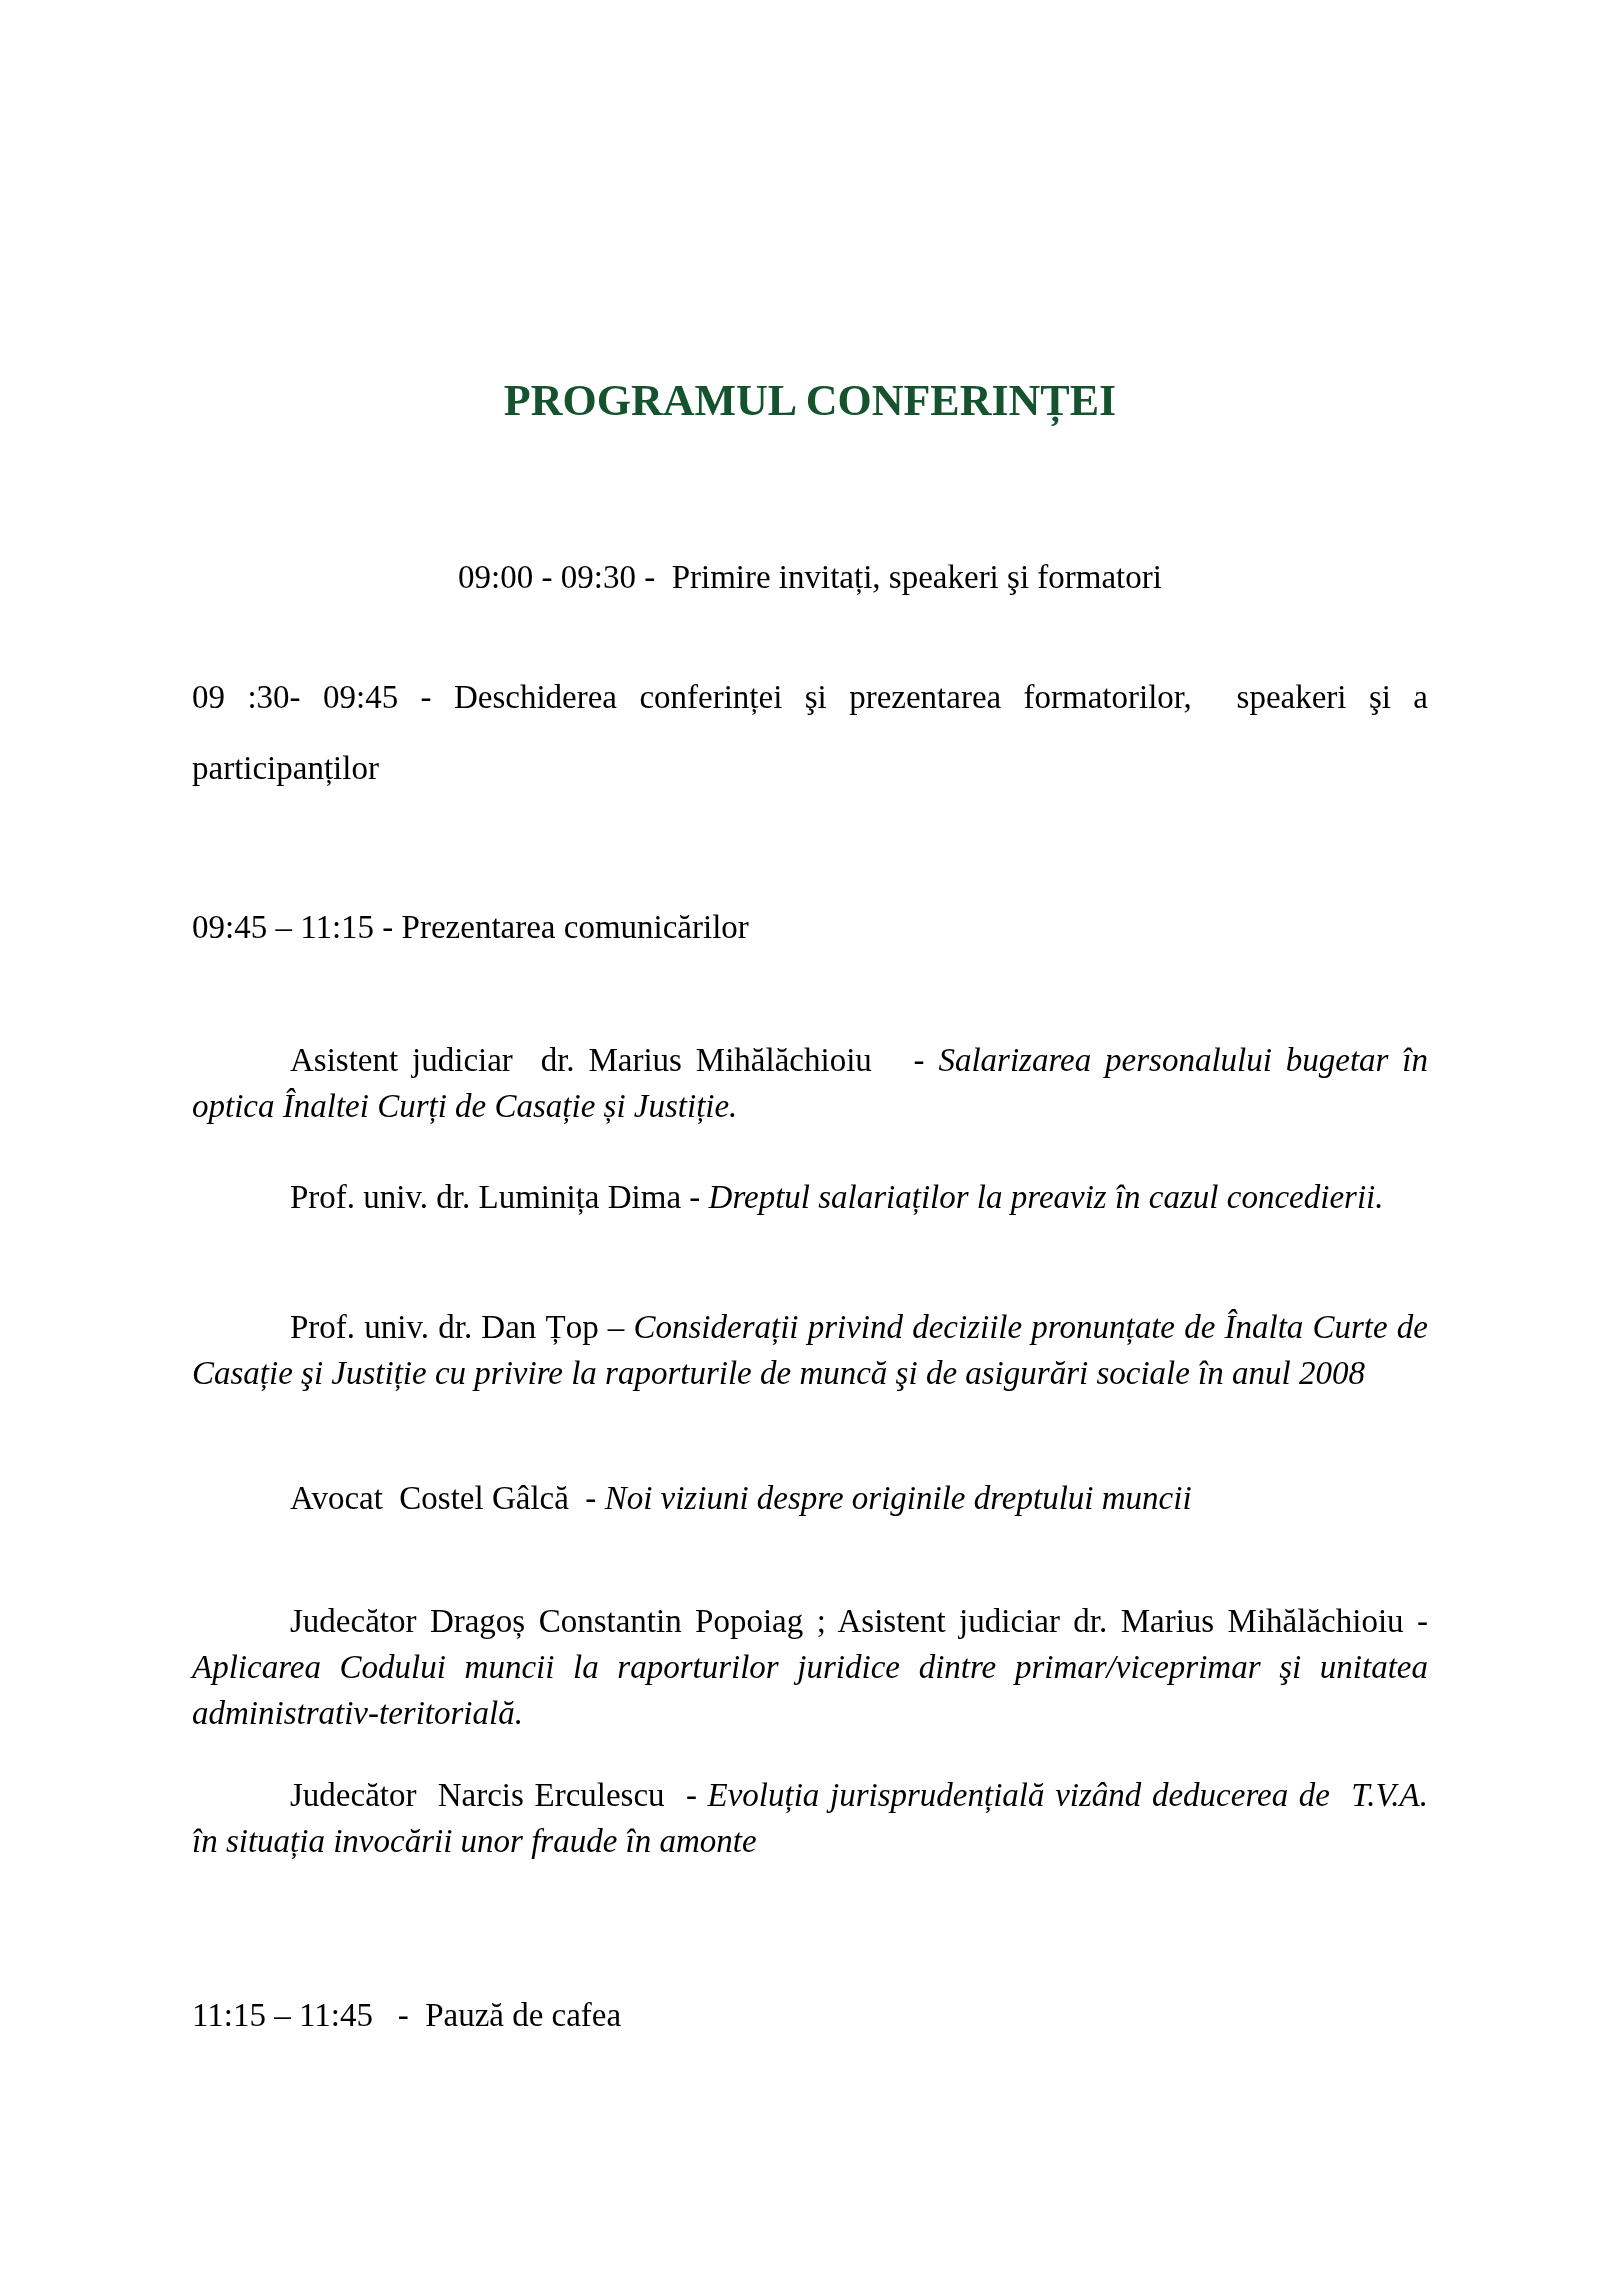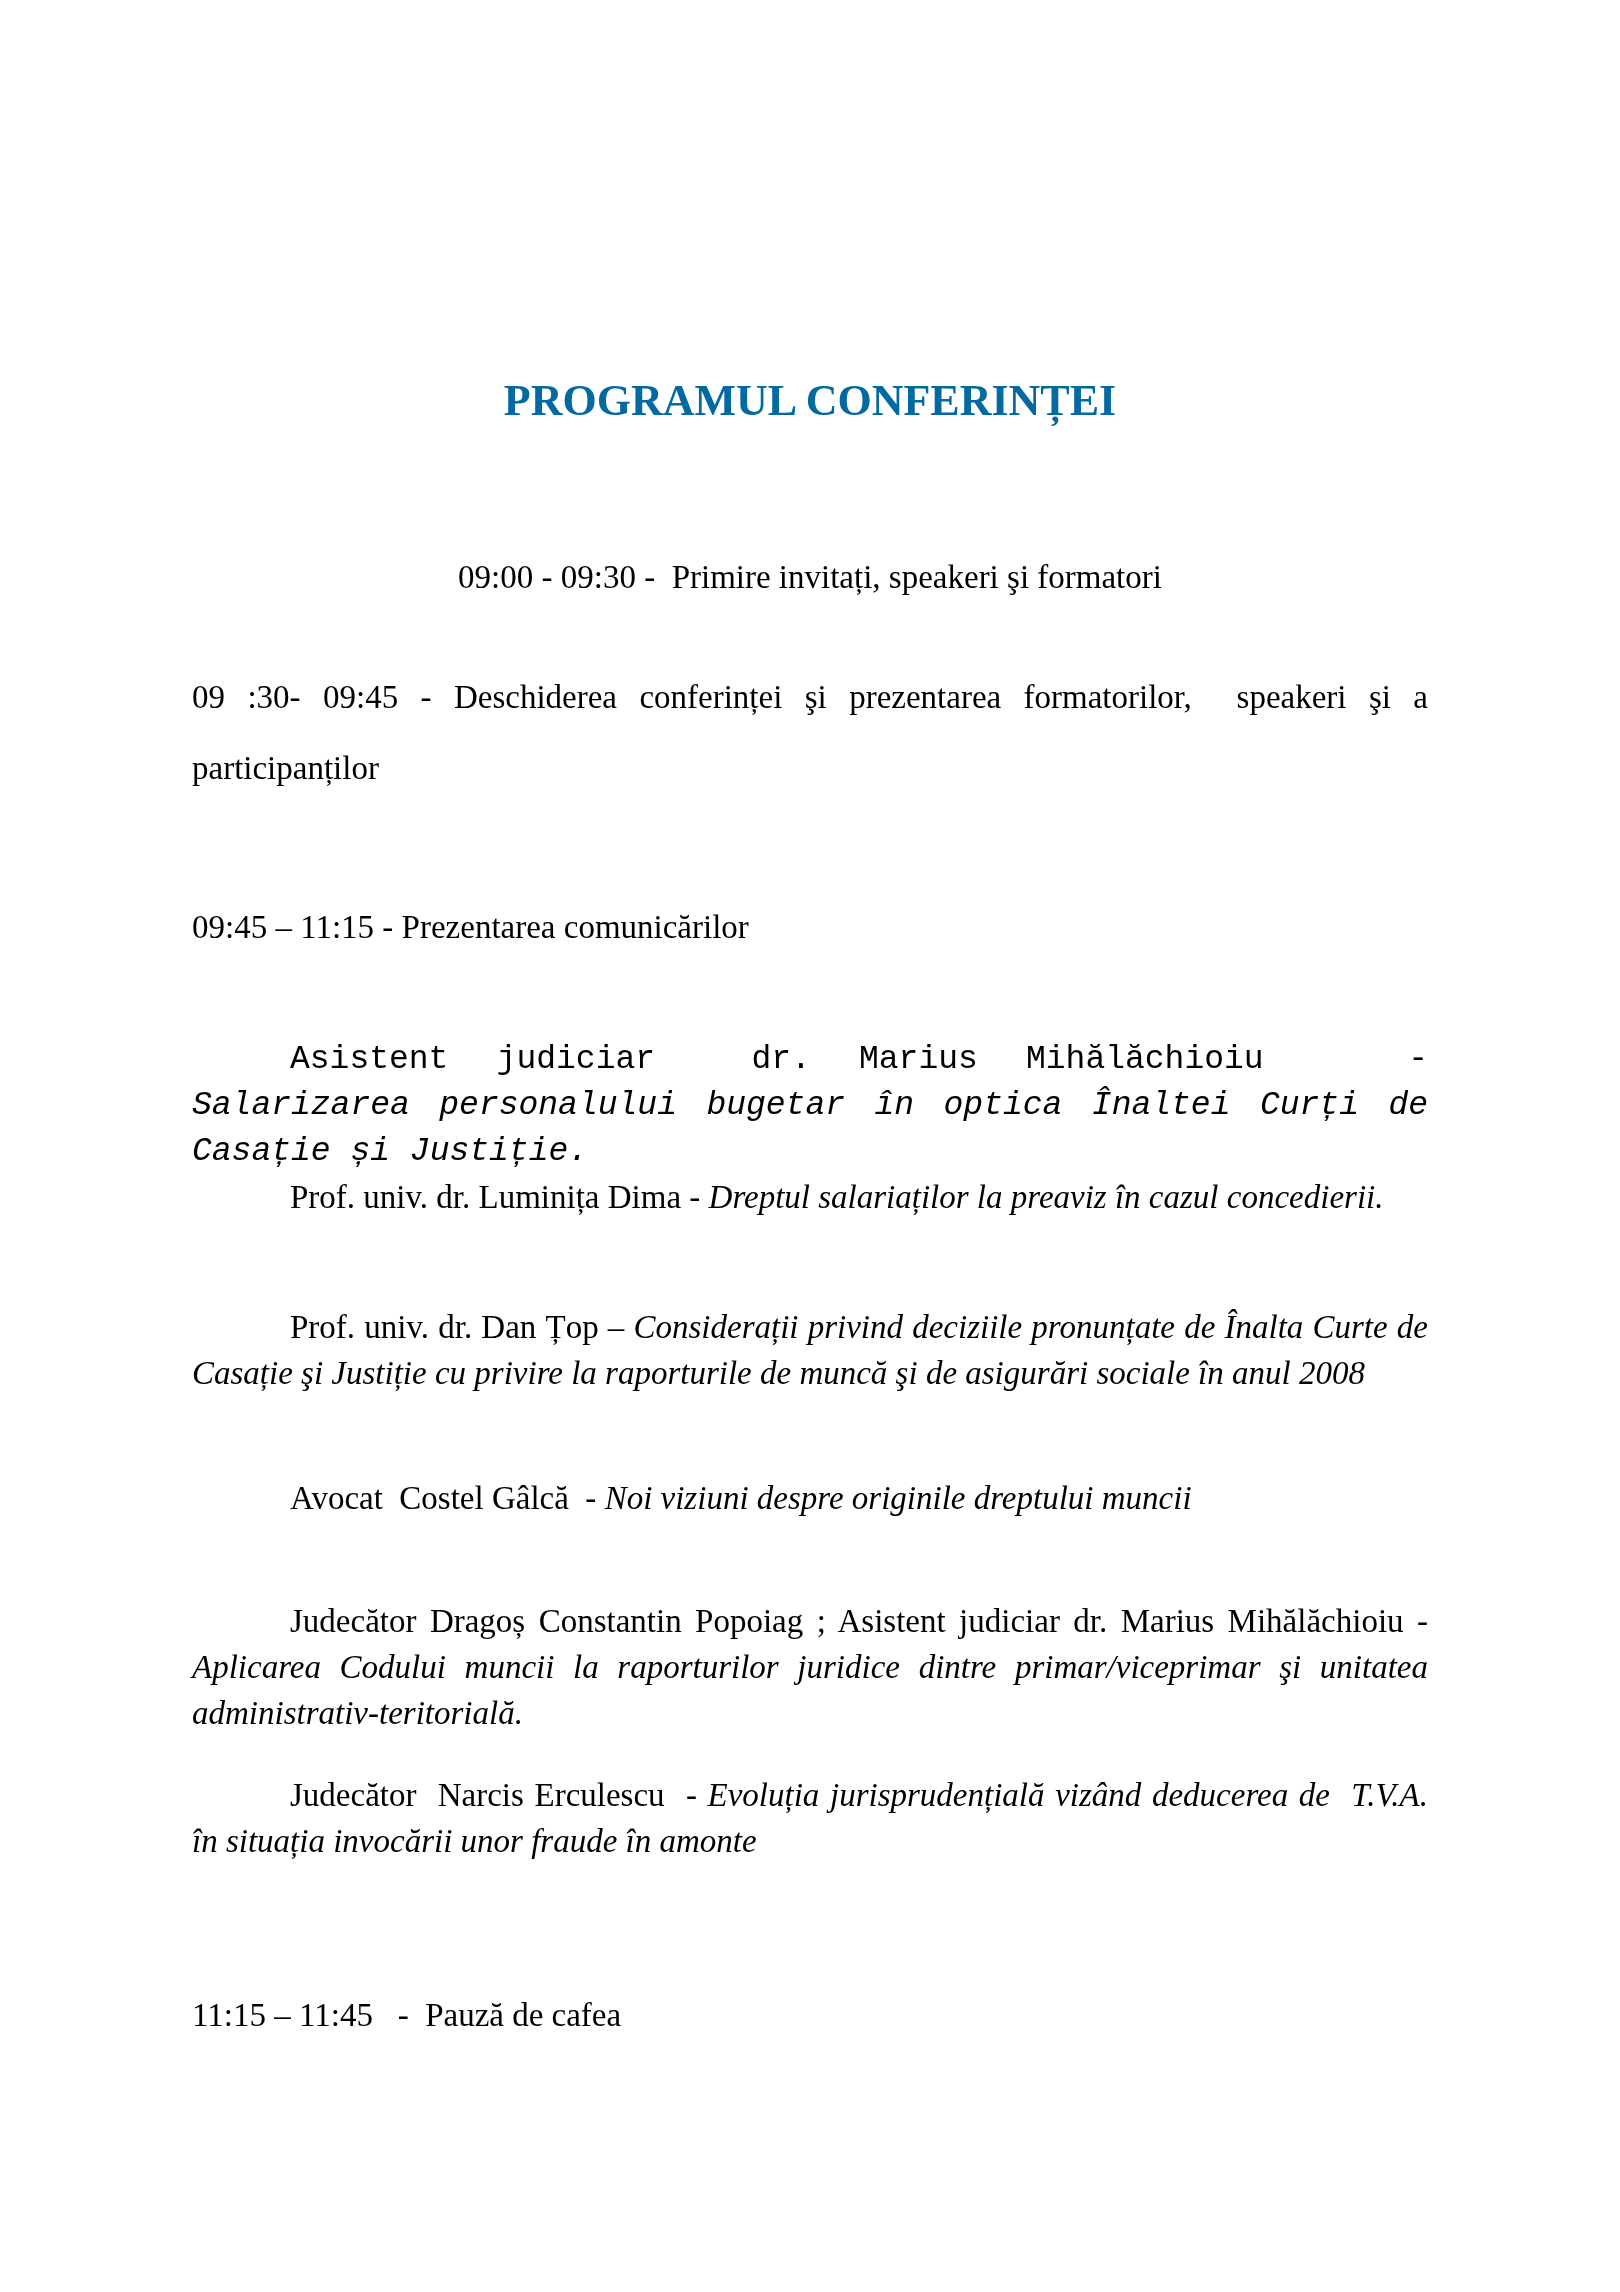--- a/index.html
+++ b/index.html
@@ -29,33 +29,33 @@
   #t1 { top: 554px; text-align: center; }
   #t2 { top: 662px; line-height: 71px; text-align: justify; }
   #t3 { top: 904px; }
   #t4 { top: 1992px; }
   .pres {
     text-align: justify;
     text-indent: 98px;
     line-height: 46px;
   }
   .pres .work { font-style: italic; }
-  #p1 { top: 1037px; font-family: Liberation Mono, monospace; }
+  #p1 { top: 1037px; }
   #p2 { top: 1174px; }
   #p3 { top: 1304px; }
   #p4 { top: 1475px; }
   #p5 { top: 1598px; }
   #p6 { top: 1772px; }
 </style>
 </head>
 <body>
 
 <div class="page">
 
-  <h1 class="block doc-title" style="color: #0369a1;">PROGRAMUL CONFERINȚEI</h1>
+  <h1 class="block doc-title" style="color: #14532d;">PROGRAMUL CONFERINȚEI</h1>
 
   <p id="t1" class="block time-line">09:00 - 09:30 -&nbsp; Primire invitați, speakeri şi formatori</p>
 
   <p id="t2" class="block time-line">09 :30- 09:45 - Deschiderea conferinței şi prezentarea formatorilor,&nbsp; speakeri şi a participanților</p>
 
   <p id="t3" class="block time-line">09:45 – 11:15 - Prezentarea comunicărilor</p>
 
   <p id="p1" class="block pres">
     <span class="speaker">Asistent judiciar&nbsp; dr. Marius Mihălăchioiu&nbsp;&nbsp; - </span><span class="work">Salarizarea personalului bugetar în optica Înaltei Curți de Casație și Justiție.</span>
   </p>

